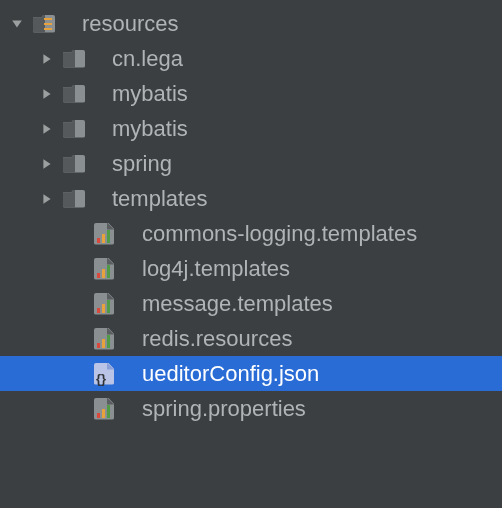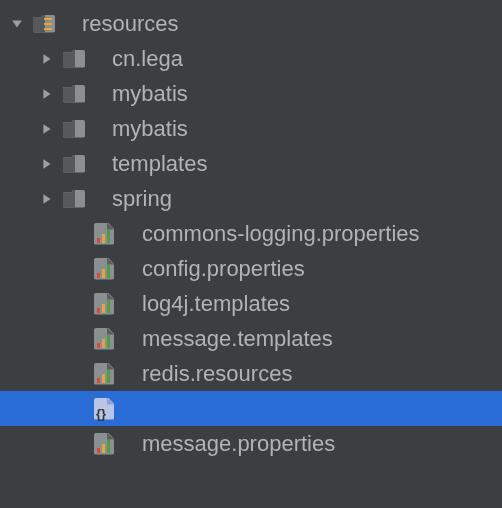--- a/index.html
+++ b/index.html
@@ -234,72 +234,56 @@
       <svg width="12" height="12" viewBox="0 0 10 10">
           <polygon points="2,1 8,5 2,9" fill="#9b9f9f"></polygon>
         </svg>
     </span>
     <span class="icon">
         <span class="ico-folder">
           <span class="body"></span>
           <span class="dark"></span>
         </span>
       </span>
+    <span class="label">spring</span>
+  </div>
+
+  <div class="row lv1">
+    <span class="indent"></span>
+    <span class="arrow">
+      <svg width="12" height="12" viewBox="0 0 10 10">
+          <polygon points="2,1 8,5 2,9" fill="#9b9f9f"></polygon>
+        </svg>
+    </span>
+    <span class="icon">
+        <span class="ico-folder">
+          <span class="body"></span>
+          <span class="dark"></span>
+        </span>
+      </span>
     <span class="label">templates</span>
   </div>
 
-  <div class="row lv1">
-    <span class="indent"></span>
-    <span class="arrow">
-      <svg width="12" height="12" viewBox="0 0 10 10">
-          <polygon points="2,1 8,5 2,9" fill="#9b9f9f"></polygon>
-        </svg>
-    </span>
-    <span class="icon">
-        <span class="ico-folder">
-          <span class="body"></span>
-          <span class="dark"></span>
-        </span>
-      </span>
-    <span class="label">spring</span>
-  </div>
-
-  <div class="row lv2">
-    <span class="indent"></span>
-    <span class="spacer-arrow"></span>
-    <span class="icon">
-        <span class="ico-prop">
-          <span class="page"></span>
-          <span class="fold"></span>
-          <span class="bars">
-            <span class="b1"></span>
-            <span class="b2"></span>
-            <span class="b3"></span>
-          </span>
-        </span>
-      </span>
-    <span class="label">commons-logging.properties</span>
-  </div>
-
-  <div class="row lv2">
-    <span class="indent"></span>
-    <span class="spacer-arrow"></span>
-    <span class="icon">
-        <span class="ico-prop">
-          <span class="page"></span>
-          <span class="fold"></span>
-          <span class="bars">
-            <span class="b1"></span>
-            <span class="b2"></span>
-            <span class="b3"></span>
-          </span>
-        </span>
-      </span>
-    <span class="label">config.properties</span>
-  </div>
+  <div class="row lv2">
+    <span class="indent"></span>
+    <span class="spacer-arrow"></span>
+    <span class="icon">
+        <span class="ico-prop">
+          <span class="page"></span>
+          <span class="fold"></span>
+          <span class="bars">
+            <span class="b1"></span>
+            <span class="b2"></span>
+            <span class="b3"></span>
+          </span>
+        </span>
+      </span>
+    <span class="label">commons-logging.templates</span>
+  </div>
+
 
   <div class="row lv2">
     <span class="indent"></span>
     <span class="spacer-arrow"></span>
     <span class="icon">
         <span class="ico-prop">
           <span class="page"></span>
           <span class="fold"></span>
           <span class="bars">
             <span class="b1"></span>
@@ -348,32 +332,33 @@
   <div class="row lv2 sel">
     <span class="indent"></span>
     <span class="spacer-arrow"></span>
     <span class="icon">
         <span class="ico-json">
           <span class="page"></span>
           <span class="fold"></span>
           <span class="brace">{}</span>
         </span>
       </span>
-  </div>
-
-  <div class="row lv2">
-    <span class="indent"></span>
-    <span class="spacer-arrow"></span>
-    <span class="icon">
-        <span class="ico-prop">
-          <span class="page"></span>
-          <span class="fold"></span>
-          <span class="bars">
-            <span class="b1"></span>
-            <span class="b2"></span>
-            <span class="b3"></span>
-          </span>
-        </span>
-      </span>
-    <span class="label">message.properties</span>
+    <span class="label">ueditorConfig.json</span>
+  </div>
+
+  <div class="row lv2">
+    <span class="indent"></span>
+    <span class="spacer-arrow"></span>
+    <span class="icon">
+        <span class="ico-prop">
+          <span class="page"></span>
+          <span class="fold"></span>
+          <span class="bars">
+            <span class="b1"></span>
+            <span class="b2"></span>
+            <span class="b3"></span>
+          </span>
+        </span>
+      </span>
+    <span class="label">spring.properties</span>
   </div>
 
 </div>
 
 </body></html>

